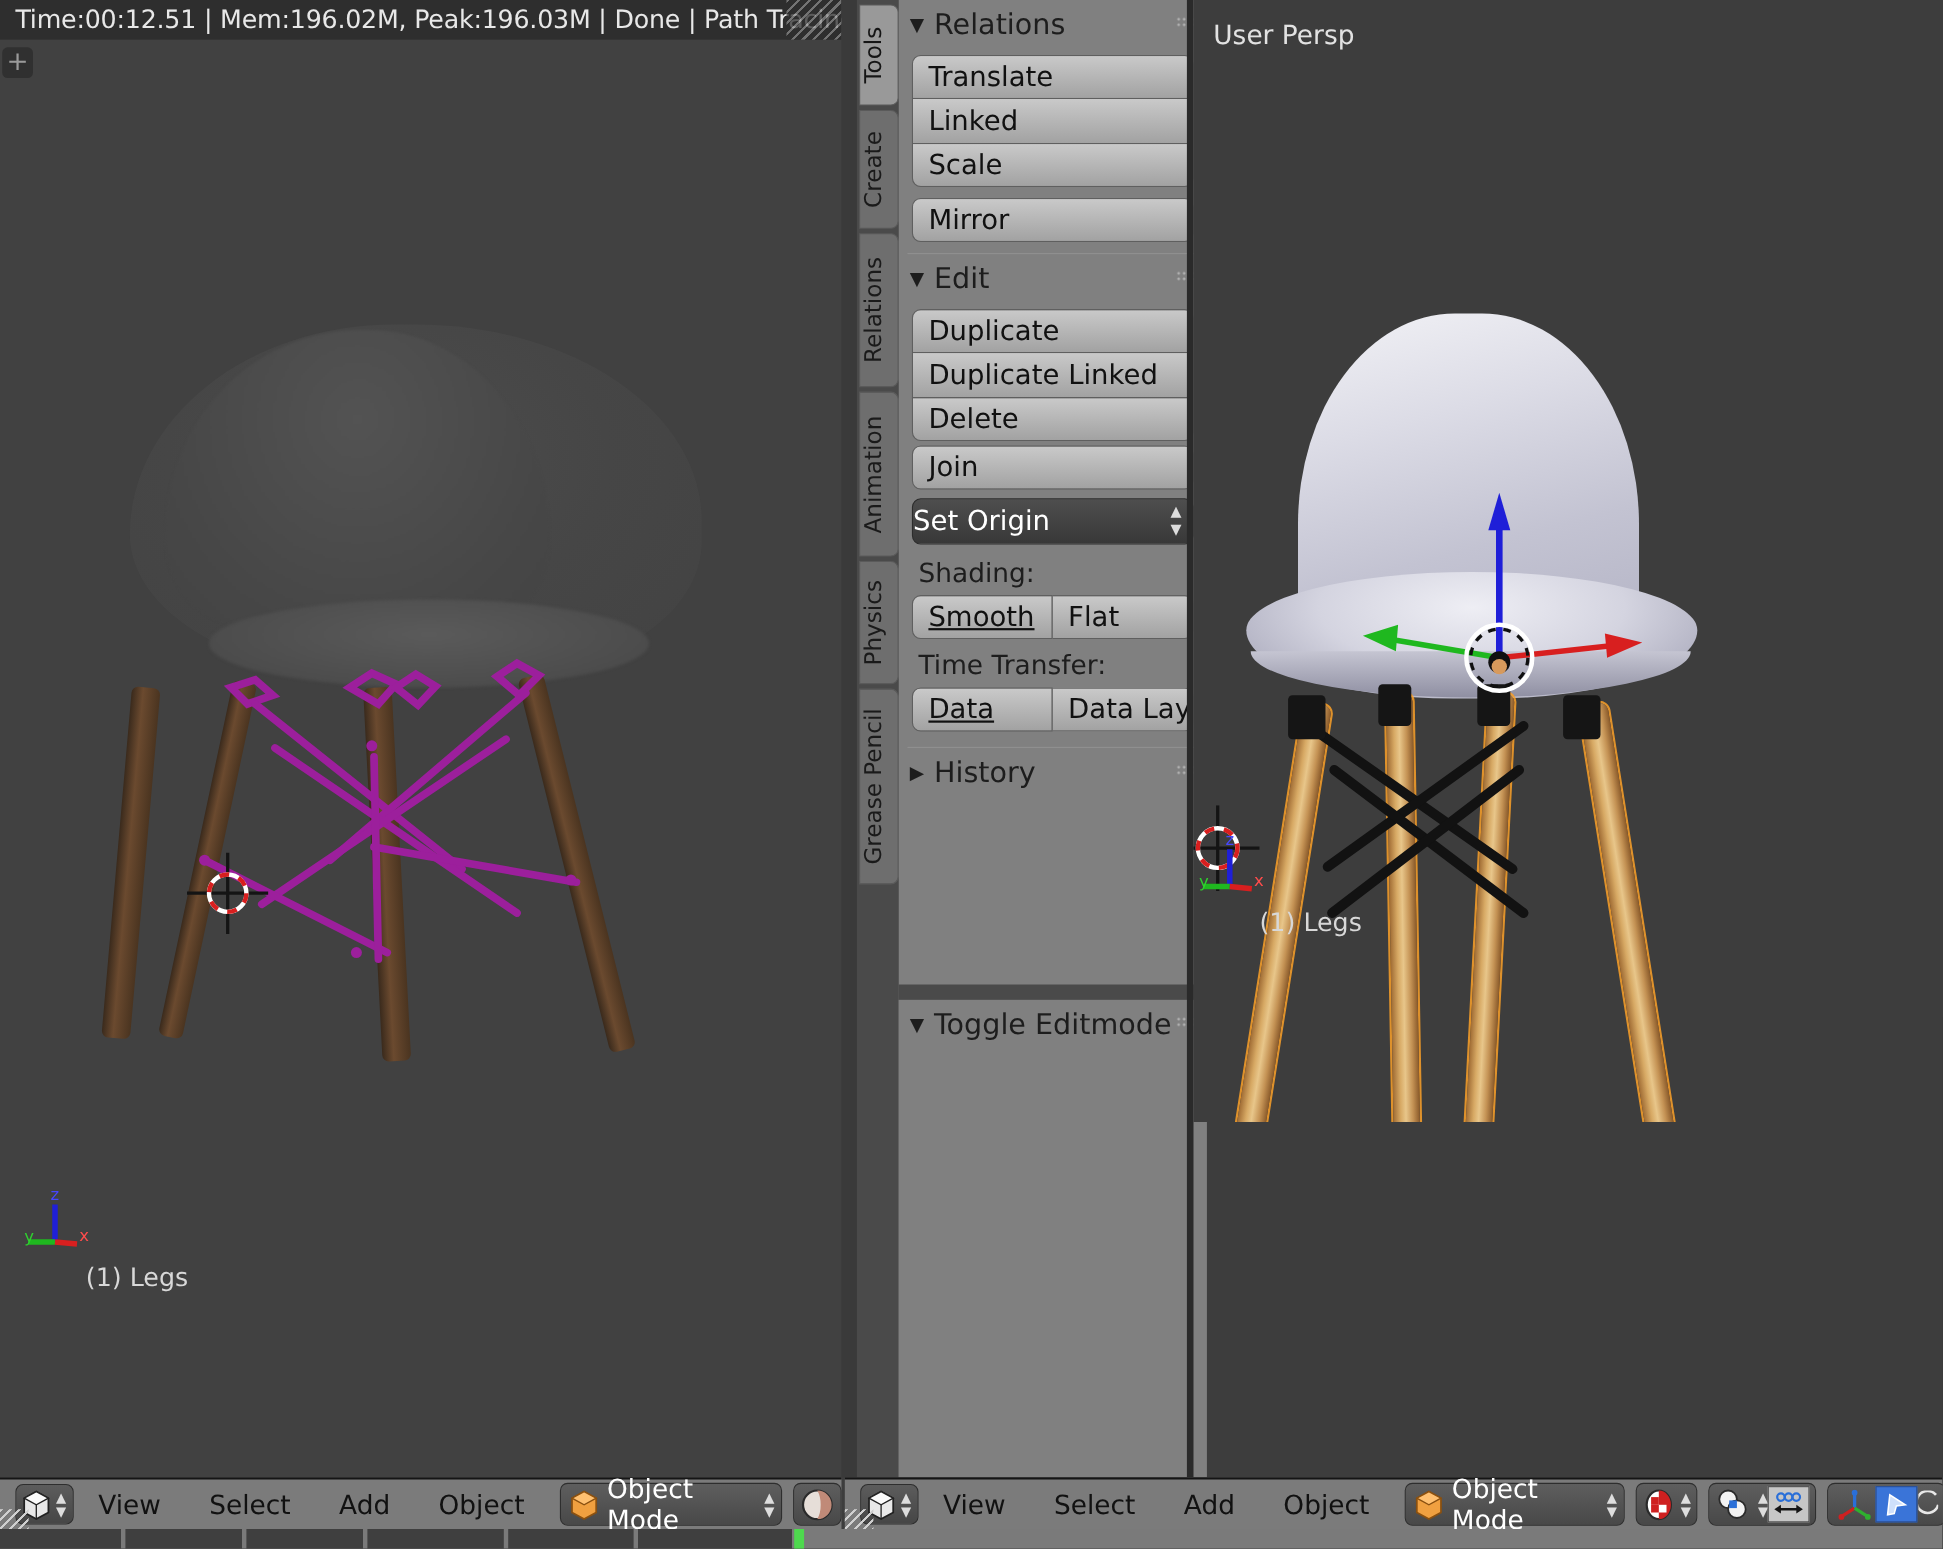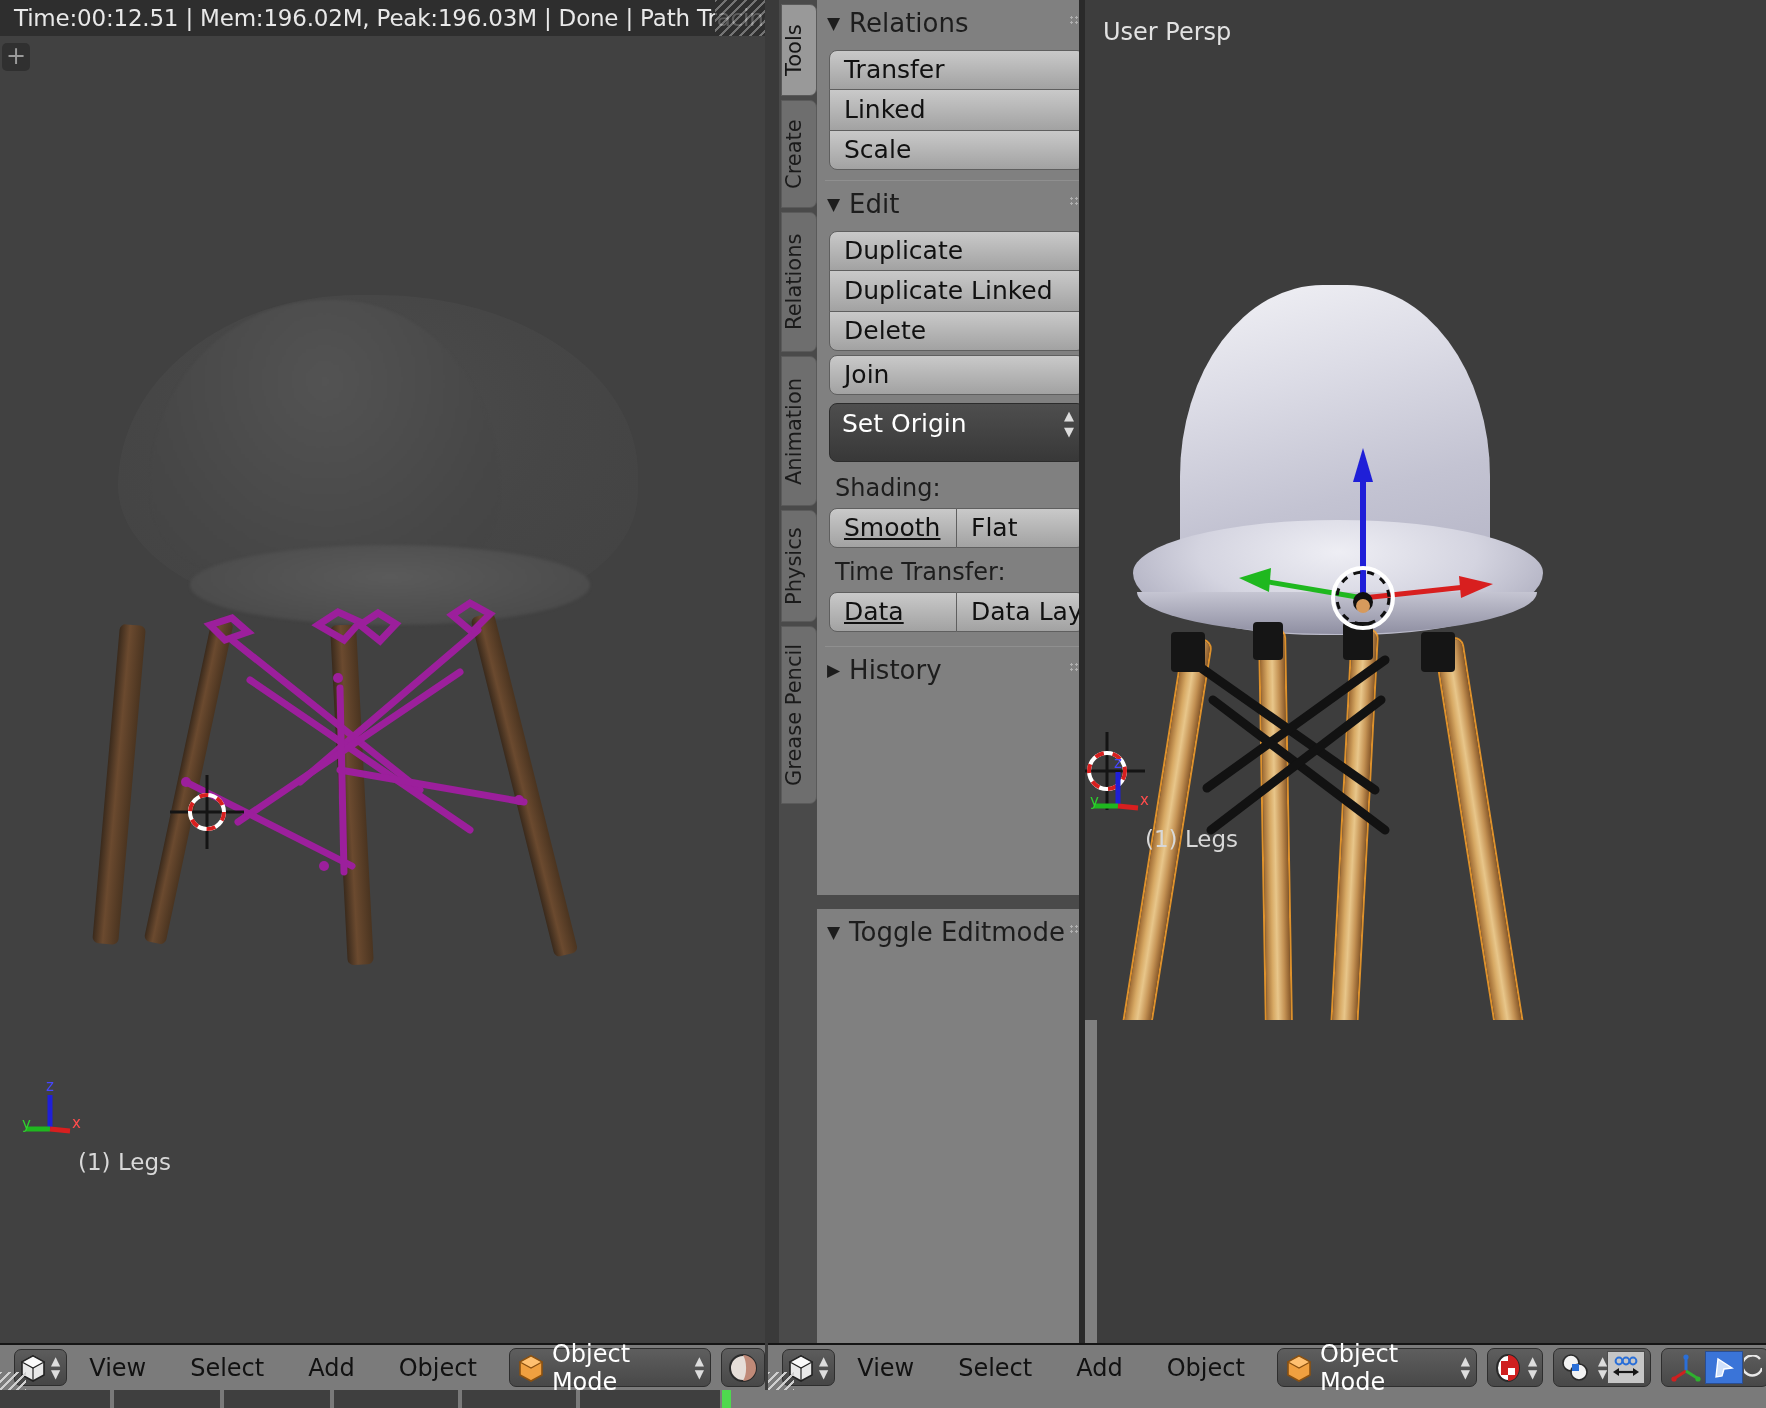--- a/index.html
+++ b/index.html
@@ -106,24 +106,24 @@
     background: linear-gradient(180deg,#c9c9c9,#a2a2a2);
     border: 1px solid #5f5f5f;
     color: #111; font-size: 25px; text-align: left; padding-left: 14px;
     font-family: "DejaVu Sans", sans-serif;
   }
   .tbtn.top { border-radius: 8px 8px 0 0; }
   .tbtn.bot { border-radius: 0 0 8px 8px; }
   .tbtn.single { border-radius: 8px; }
   .tbtn.mid { border-top: none; border-bottom: none; }
   .dropdown {
-    position: relative; display: block; width: 100%; height: 59px; line-height: 40px;
+    position: relative; display: block; width: 100%; height: 42px; line-height: 40px;
     background: linear-gradient(180deg,#4e4e4e,#383838);
     border: 1px solid #2c2c2c; border-radius: 8px;
-    color: #fff; font-size: 25px; padding-left: 12px;
+    color: #fff; font-size: 25px; padding-left: 0;
   }
   .dropdown .updown {
     position: absolute; right: 10px; top: 4px;
     display: flex; flex-direction: column; font-size: 13px; color: #ddd; line-height: 16px;
   }
   .sublabel { color: #1d1d1d; font-size: 24px; padding: 8px 0 4px 18px; }
   .pair { display: flex; margin: 2px 12px; }
   .pair .tbtn { width: 50%; text-align: left; }
   .pair .tbtn:first-child { border-radius: 8px 0 0 8px; text-decoration: underline; }
   .pair .tbtn:last-child { border-radius: 0 8px 8px 0; border-left: none; }
@@ -325,23 +325,26 @@
   </div>
 
   <div id="panel-col">
 
     <div class="panel-header">
       <span class="tri">▼</span>
       <span>Relations</span>
       <span class="grip"></span>
     </div>
     <div class="btn-group">
-      <button class="tbtn top">Transfer</button>
+      <button class="tbtn top">Translate</button>
       <button class="tbtn mid">Linked</button>
       <button class="tbtn bot">Scale</button>
+    </div>
+    <div class="btn-group" style="margin-top:10px">
+      <button class="tbtn single">Mirror</button>
     </div>
 
     <div class="divider"></div>
 
     <div class="panel-header">
       <span class="tri">▼</span>
       <span>Edit</span>
       <span class="grip"></span>
     </div>
     <div class="btn-group">

